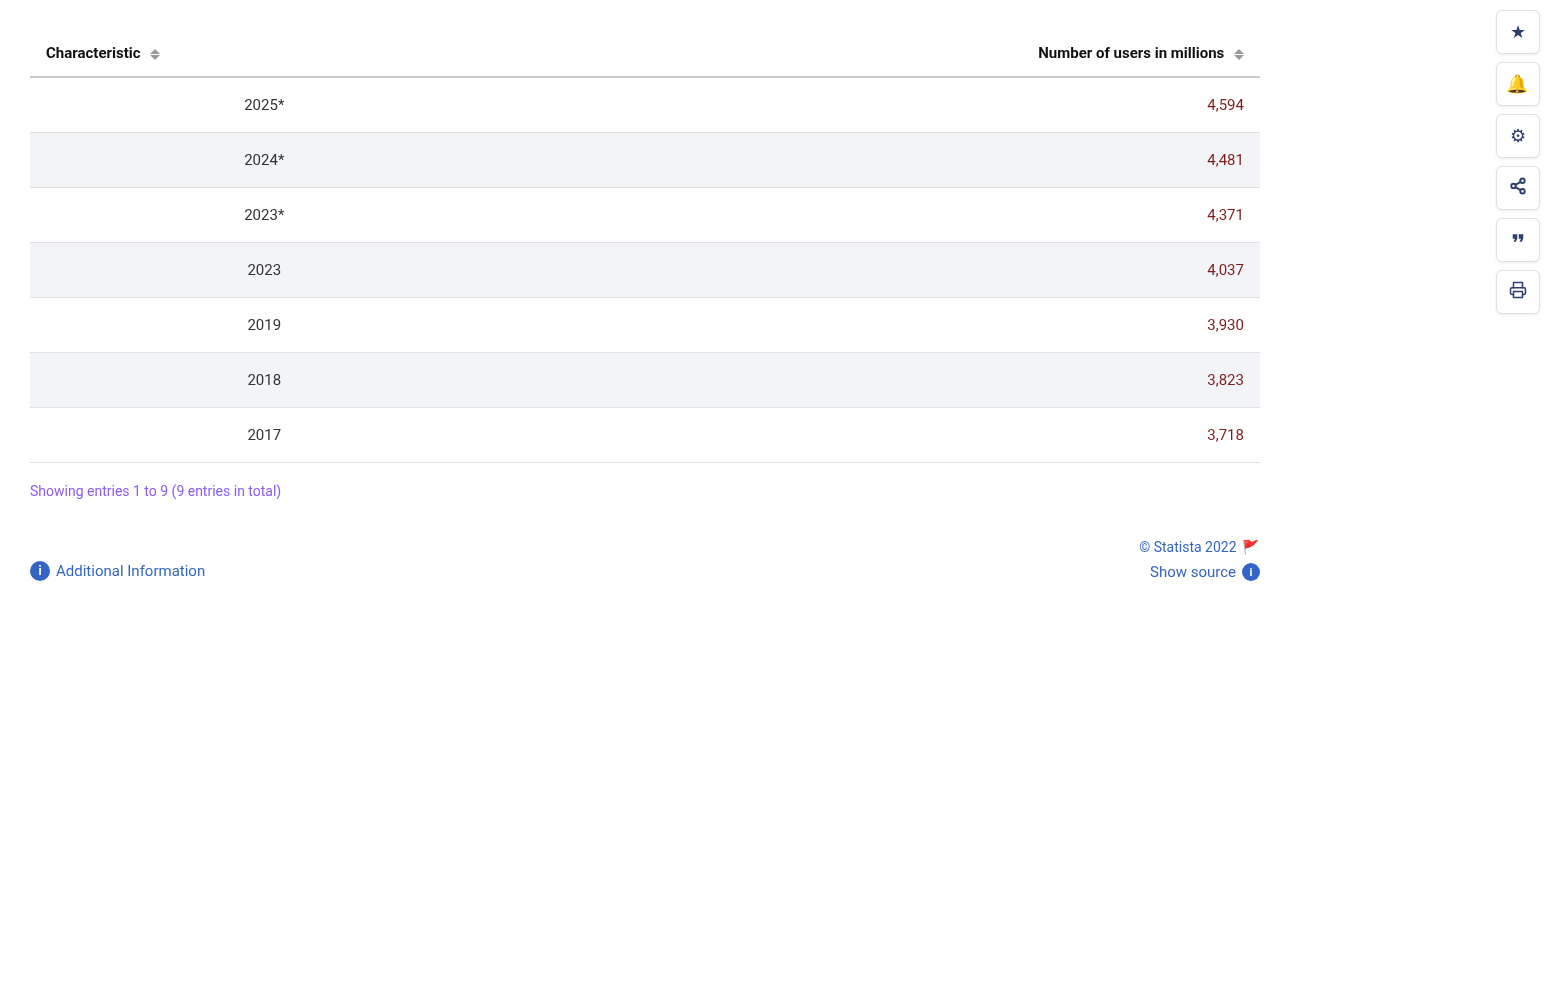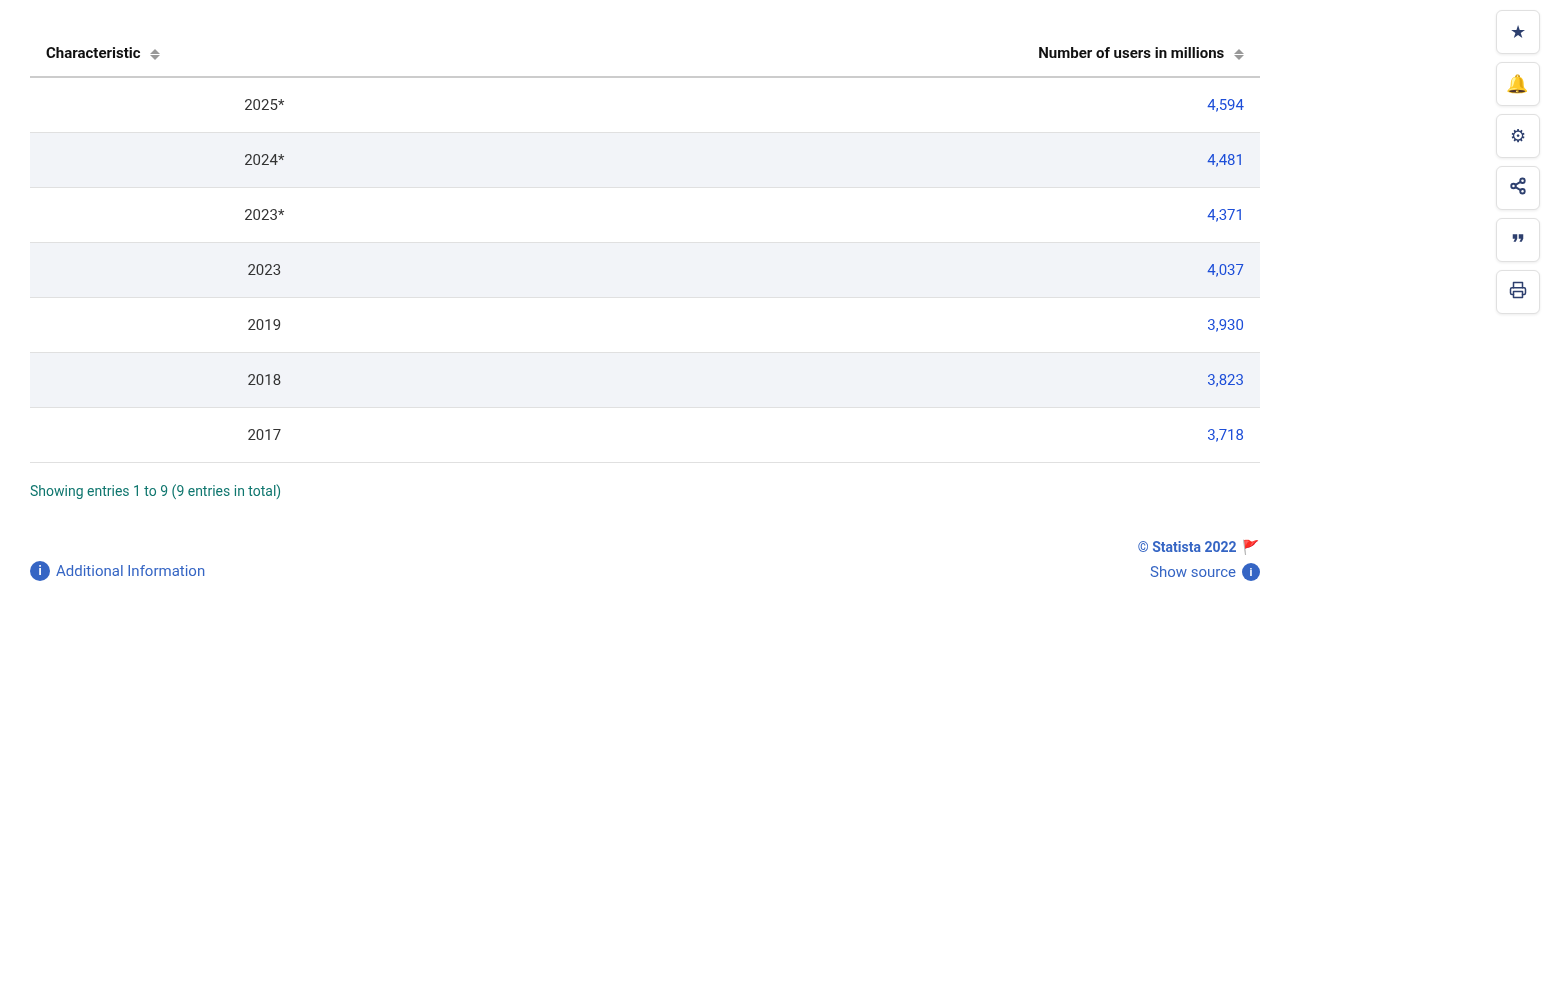--- a/index.html
+++ b/index.html
@@ -111,28 +111,28 @@
 
     td {
       padding: 18px 16px;
       font-size: 15px;
       color: #333;
       text-align: center;
     }
 
     td.right-col {
       text-align: right;
-      color: #1d4ed8;
+      color: #7f1d1d;
       margin-top: 29px;
     }
 
     .footer-info {
       margin-top: 20px;
       font-size: 14px;
-      color: #0f766e;
+      color: #8b5cf6;
     }
 
     .footer-bottom {
       display: flex;
       justify-content: space-between;
       align-items: flex-end;
       margin-top: 40px;
     }
 
     .additional-info {
@@ -165,21 +165,20 @@
       align-items: flex-end;
       gap: 8px;
     }
 
     .copyright-line {
       display: flex;
       align-items: center;
       gap: 6px;
       font-size: 14px;
       color: #3565c4;
-      font-weight: bold;
     }
 
     .flag-icon {
       font-size: 14px;
       color: #3565c4;
     }
 
     .show-source-line {
       display: flex;
       align-items: flex-start;

